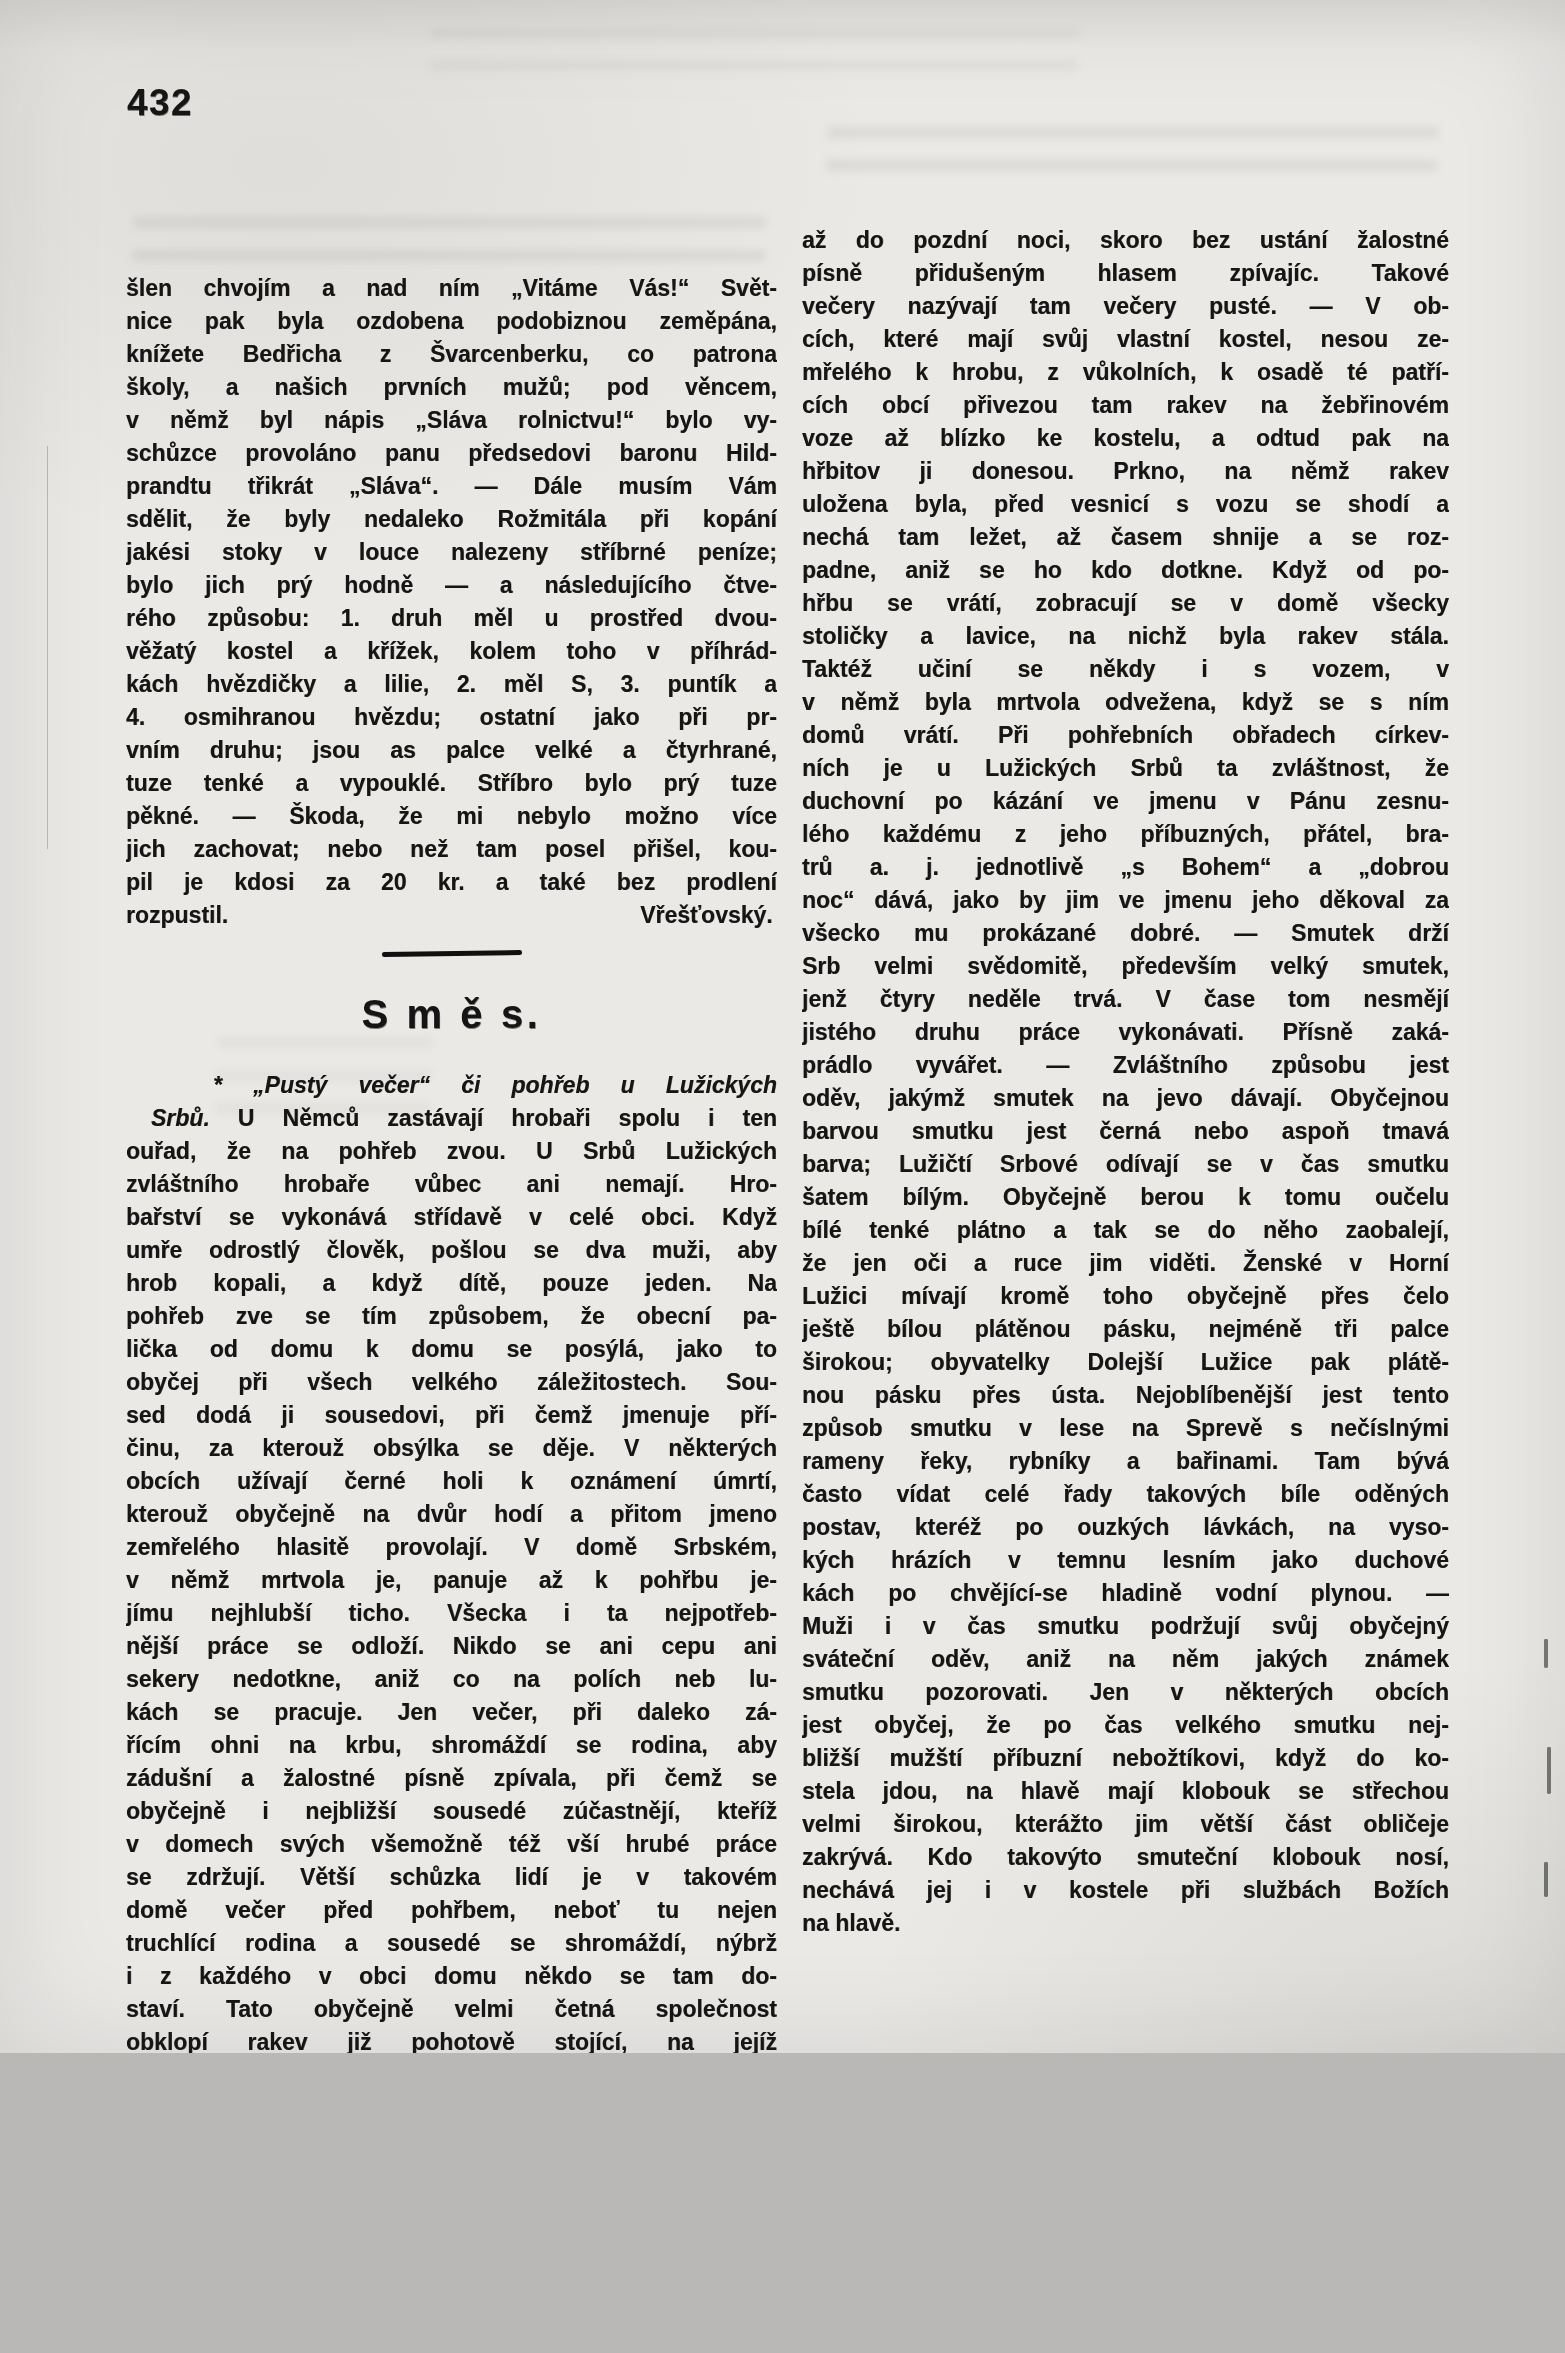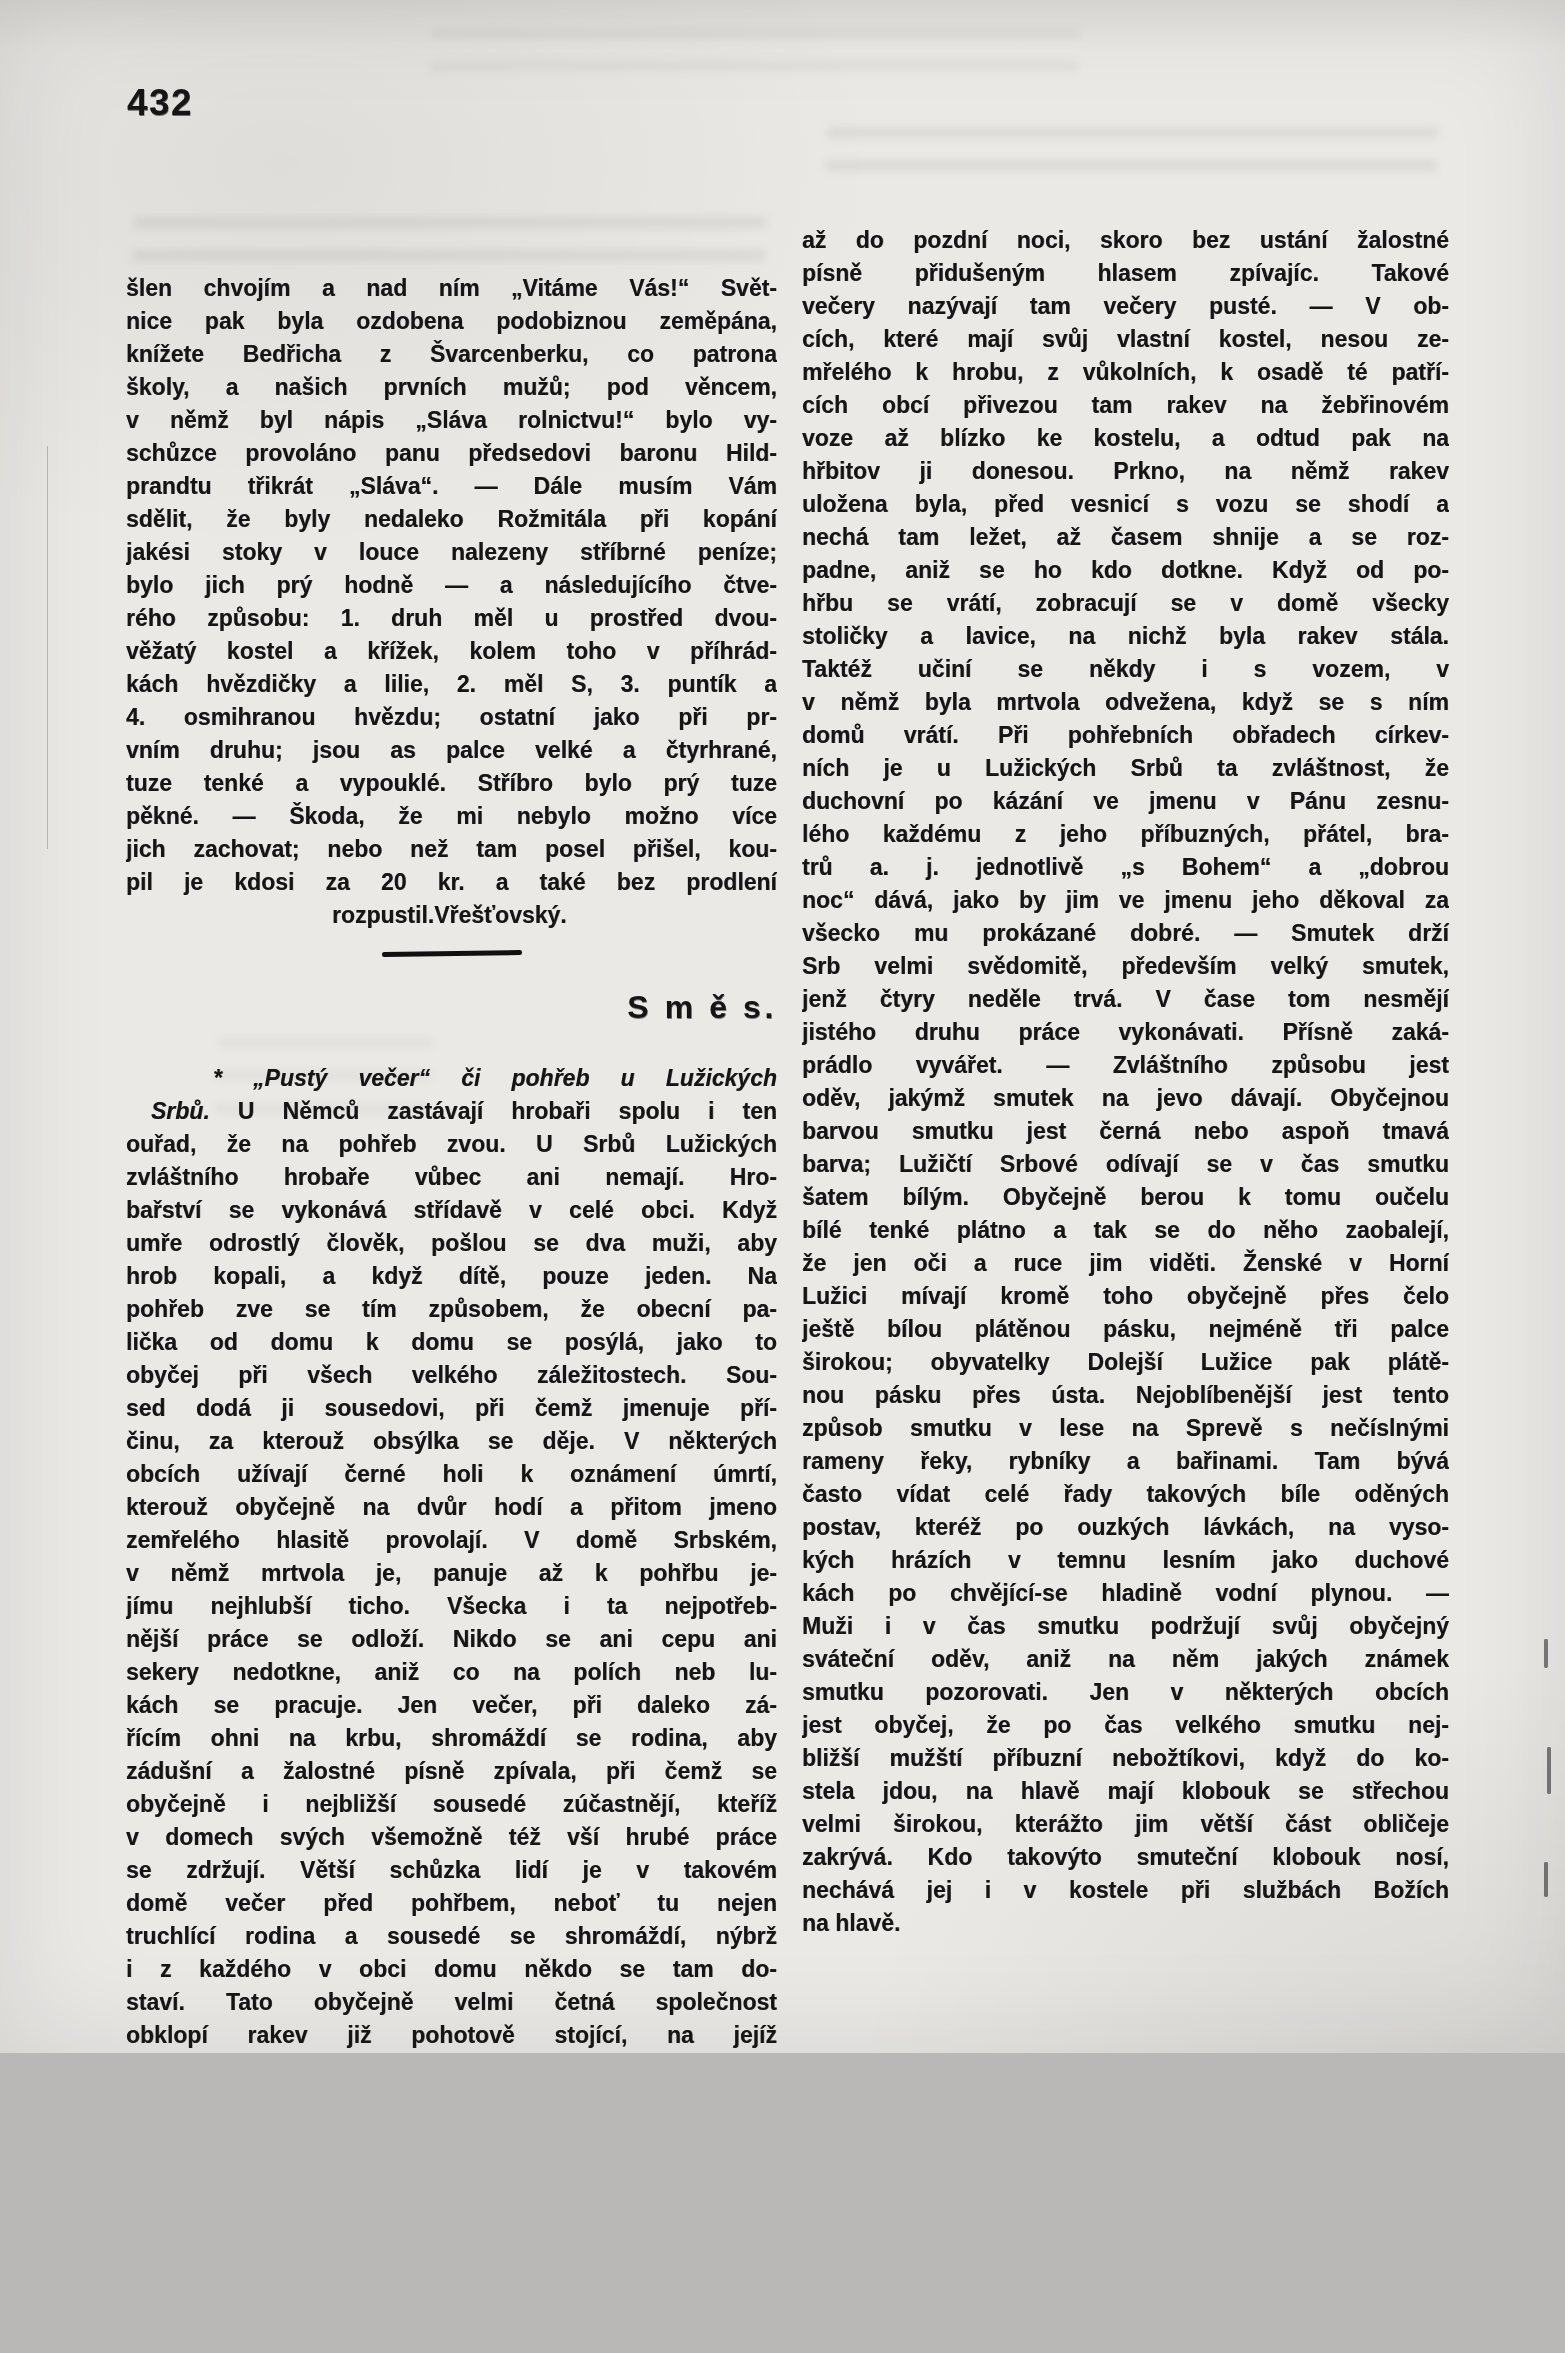--- a/index.html
+++ b/index.html
@@ -28,30 +28,30 @@
     font-size:23px;height:33px;line-height:33px;
     text-align:justify;text-align-last:justify;
     overflow:hidden;
     text-shadow:0.4px 0.4px 0.5px rgba(15,15,15,0.5);
   }
   .line.last{text-align-last:left;}
   .line.it{font-style:italic;}
   .line.ind{padding-left:62px;}
   .it{font-style:italic;margin-left:25px;}
   .sig-line{
-    display:flex;justify-content:center;
+    display:flex;justify-content:space-between;
     font-size:23px;height:33px;line-height:33px;
     padding-right:4.3px;
     text-shadow:0.4px 0.4px 0.5px rgba(15,15,15,0.5);
   }
   .rule{background:#101010;border-radius:2.2px;}
   .rule-inflow{width:140px;height:5px;margin:18.7px auto 0 auto;transform:rotate(-0.8deg);}
   .heading{
-    text-align:right;font-size:32px;line-height:50px;
-    margin-top:26px;margin-bottom:30px;letter-spacing:3.6px;
+    text-align:center;font-size:40px;line-height:50px;
+    margin-top:33px;margin-bottom:30px;letter-spacing:3.6px;
     text-shadow:0.5px 0.6px 0.6px rgba(10,10,10,0.5);
   }
   .rule-right{position:absolute;left:1084px;top:2083px;width:131px;height:4.3px;transform:rotate(-0.5deg);}
   .rule-long{position:absolute;left:114px;top:2165px;width:1366px;height:5.8px;transform:rotate(-0.65deg);border-radius:2.9px;}
   .footer{
     position:absolute;left:0;right:0;top:2184px;
     text-align:center;font-size:27px;line-height:36px;letter-spacing:1.4px;
     text-shadow:0.4px 0.5px 0.6px rgba(10,10,10,0.5);
   }
   .ghost{

